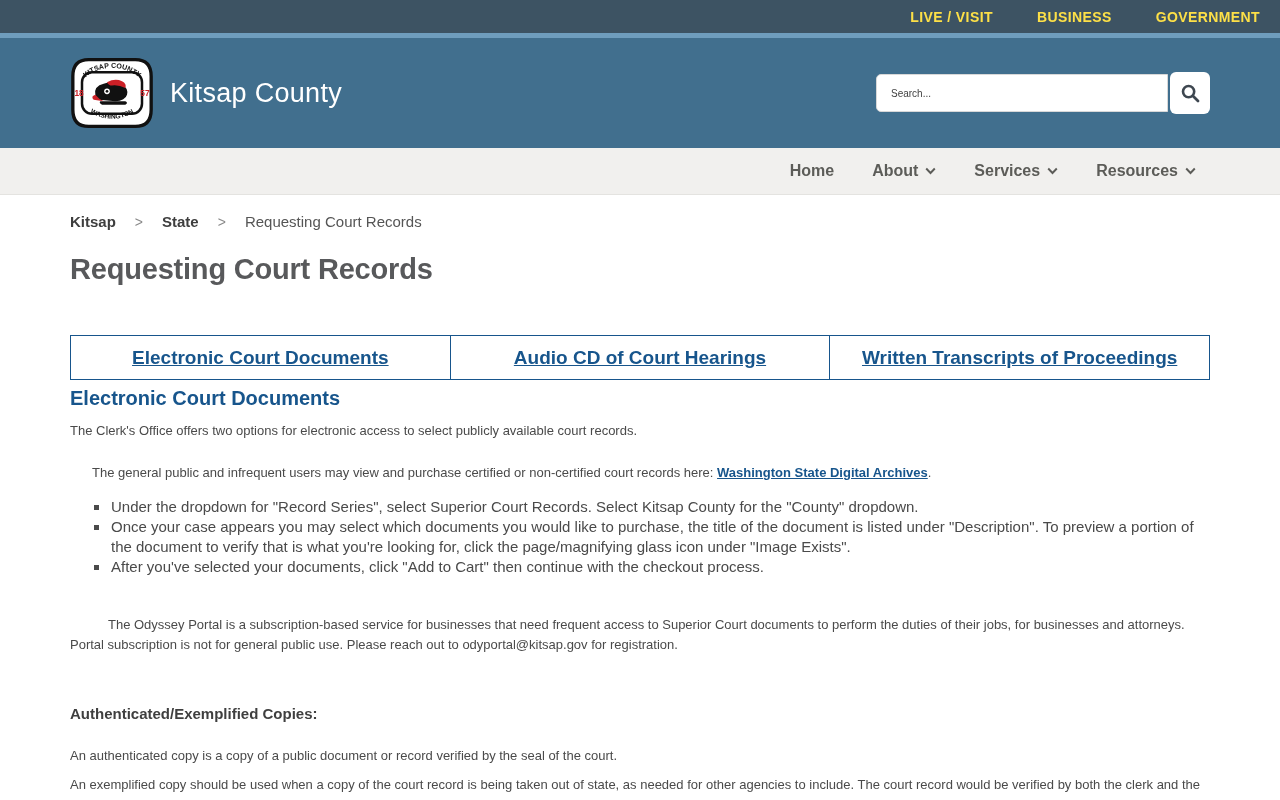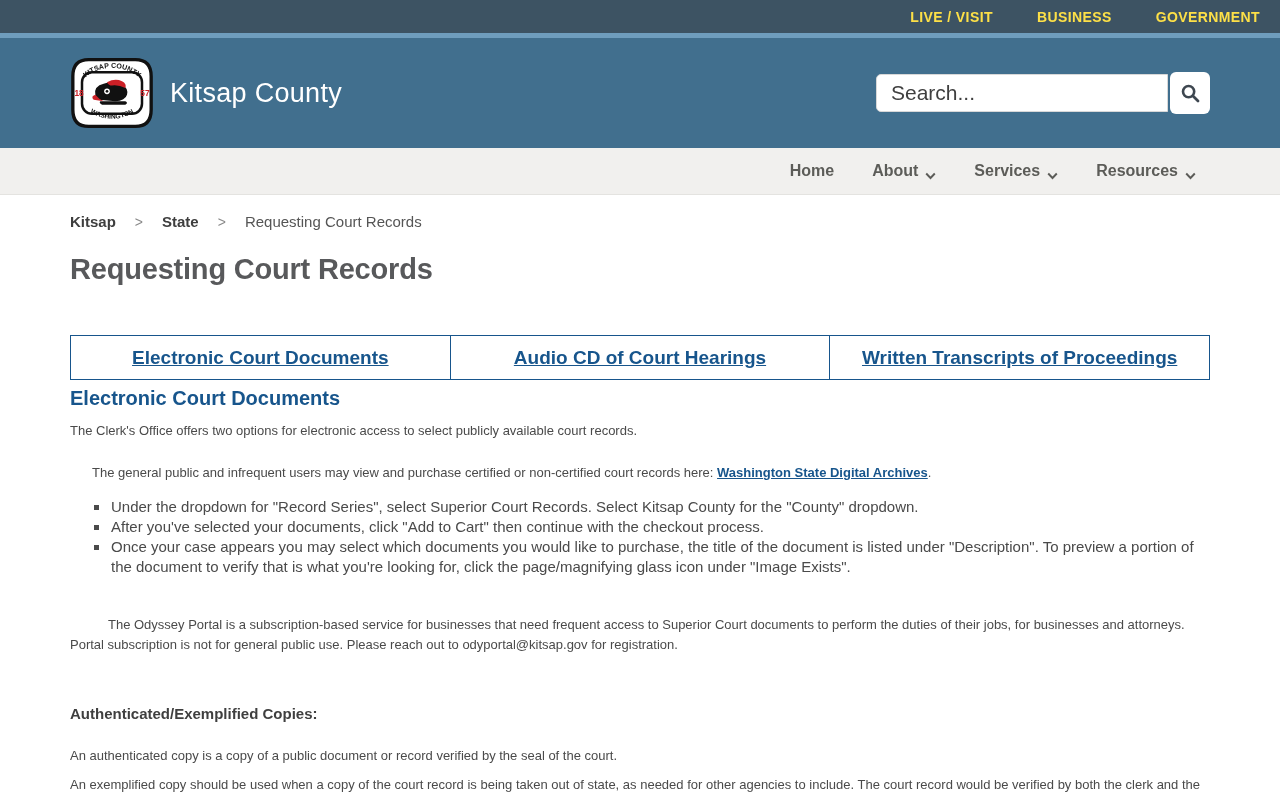--- a/index.html
+++ b/index.html
@@ -13,30 +13,30 @@
   .topbar-divider { height:5px; background:#6f9dbd; }
 
   
   .header { height:110px; background:#416f8e; }
   .header-inner { width:1140px; margin:0 auto; height:100%; display:flex; align-items:center; justify-content:space-between; }
   .brand { display:flex; align-items:center; gap:16px; }
   .logo { width:84px; height:70px; display:block; }
   .site-name { color:#fff; font-size:27px; font-weight:400; letter-spacing:.3px; }
   .search-wrap { display:flex; align-items:center; }
   .search-input { width:292px; height:38px; border:1px solid #d8d8d8; border-radius:5px 0 0 5px;
-    padding:0 14px; font-size:21px; color:#3f3f3f; background:#fff; outline:none;
+    padding:0 14px; font-size:10px; color:#3f3f3f; background:#fff; outline:none;
     font-family:"Liberation Sans",sans-serif; }
   .search-input::placeholder { color:#3f3f3f; opacity:1; }
   .search-btn { width:40px; height:42px; margin-left:2px; background:#fff; border:none; border-radius:6px;
     display:flex; align-items:center; justify-content:center; cursor:pointer; }
 
   
   .nav { height:47px; background:#f1f0ee; border-bottom:1px solid #e4e3e0; }
   .nav-inner { width:1140px; margin:0 auto; height:100%; display:flex; align-items:center; justify-content:flex-end; gap:38px; padding-right:14px; }
-  .nav-item { display:flex; align-items:flex-end; gap:7px; color:#5c5c58; font-size:16px; font-weight:700; text-decoration:none; cursor:pointer; }
+  .nav-item { display:flex; align-items:center; gap:7px; color:#5c5c58; font-size:16px; font-weight:700; text-decoration:none; cursor:pointer; }
 
   
   .container { width:1140px; margin:0 auto; }
   .breadcrumb { margin-top:18px; font-size:15px; color:#6b6b6b; display:flex; gap:19px; align-items:center; }
   .breadcrumb .crumb-link { color:#3e3e3e; font-weight:700; text-decoration:none; cursor:pointer; }
   .breadcrumb .crumb-current { color:#555; font-weight:400; }
   .breadcrumb .sep { color:#8a8a8a; font-size:14px; }
 
   h1.page-title { margin-top:23px; font-size:29px; font-weight:700; color:#58595b; letter-spacing:-.2px; }
 
@@ -172,24 +172,24 @@
 
   <p class="body-text indent-block">
     <span>The general public and infrequent users may view and  purchase  certified or non-certified court records here: </span><a class="inline-link">Washington State Digital Archives</a><span>.</span>
   </p>
 
   <ul class="steps">
     <li>
       <span>Under the dropdown for "Record Series", select Superior Court Records. Select Kitsap County for the "County" dropdown.</span>
     </li>
     <li>
-      <span>After you've selected your documents, click "Add to Cart" then continue with the checkout process.</span>
+      <span>Once your case appears you may select which documents you would like to purchase, the title of the document is listed under "Description". To preview a portion of the document to verify that is what you're looking for, click the page/magnifying glass icon under "Image Exists".</span>
     </li>
     <li>
-      <span>Once your case appears you may select which documents you would like to purchase, the title of the document is listed under "Description". To preview a portion of the document to verify that is what you're looking for, click the page/magnifying glass icon under "Image Exists".</span>
+      <span>After you've selected your documents, click "Add to Cart" then continue with the checkout process.</span>
     </li>
   </ul>
 
   <p class="body-text odyssey">The Odyssey Portal is a subscription-based service for businesses that need frequent access to Superior Court documents to perform the duties of their jobs, for businesses and attorneys. Portal subscription is not for general public use.  Please reach out to  odyportal@kitsap.gov for registration.</p>
 
   <p class="auth-heading">Authenticated/Exemplified Copies:</p>
 
   <p class="body-text auth-text">An authenticated copy is a copy of a public document or record verified by the seal of the court.</p>
 
   <p class="body-text clipped-line">An exemplified copy should be used when a copy of the court record is being taken out of state, as needed for other agencies to include. The court record would be verified by both the clerk and the</p>

